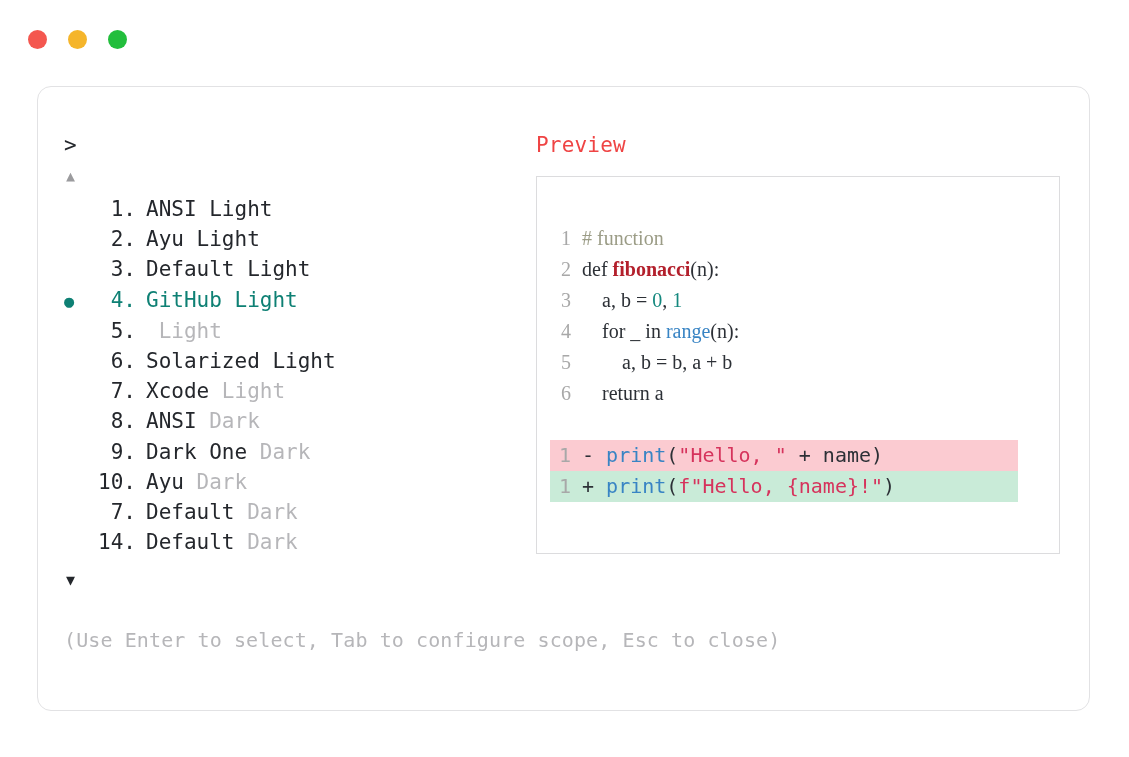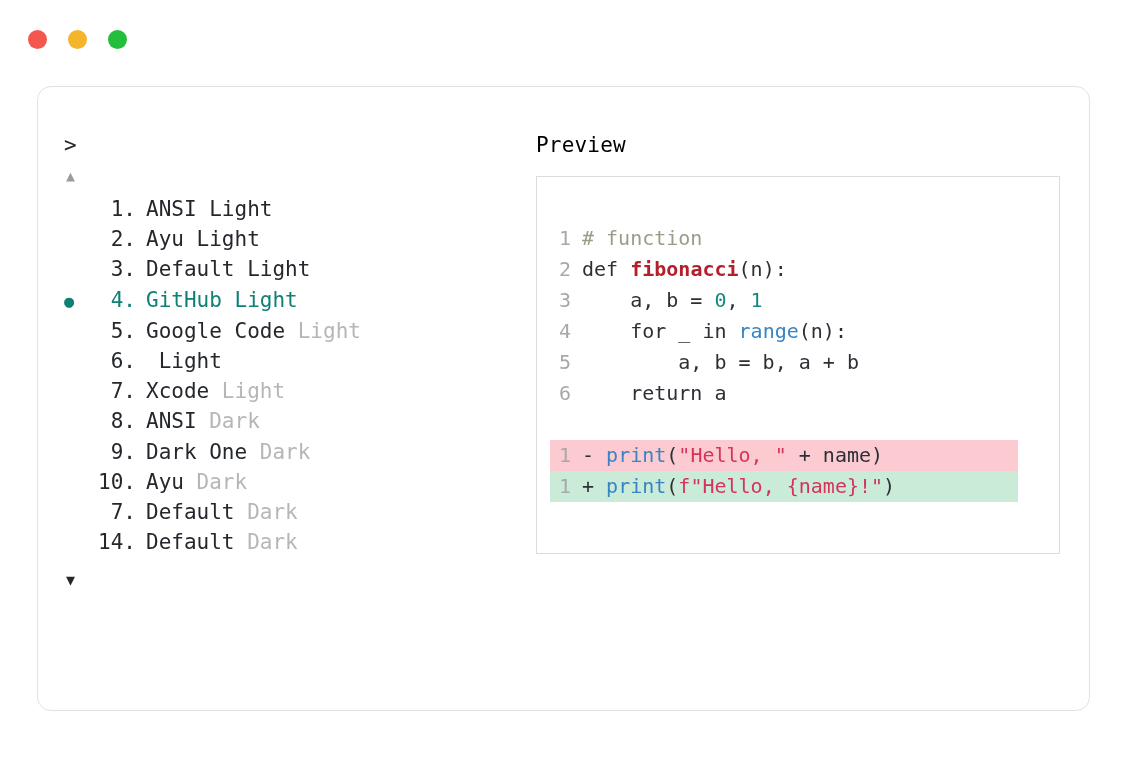--- a/index.html
+++ b/index.html
@@ -127,42 +127,42 @@
 
   
   .right-col {
     position: absolute;
     left: 498px;
     top: 46px;
     width: 530px;
   }
   .preview-label {
     font-size: 21px;
-    color: #000000;
+    color: #ef4444;
     letter-spacing: 0.2px;
   }
   .preview-box {
     margin-top: 19px;
     width: 524px;
     height: 378px;
     box-sizing: border-box;
     border: 1px solid #DCDCDE;
     background: #ffffff;
     position: relative;
   }
 
   .code {
     position: absolute;
     left: 21px;
     top: 46px;
     font-size: 20px;
     line-height: 31px;
     white-space: pre;
   }
-  .code-line { display: block; height: 31px; }
+  .code-line { display: block; height: 31px; font-family: Liberation Serif, serif; }
   .ln {
     display: inline-block;
     width: 13px;
     text-align: right;
     color: #A8A8A8;
     margin-right: 11px;
   }
   .tok-comment  { color: #9B9C86; }
   .tok-kw       { color: #2C3036; }
   .tok-fn       { color: #B3202C; font-weight: 700; margin-top: 33px; }
@@ -210,35 +210,36 @@
         <span class="prompt-caret">&gt;</span>
       </div>
 
       <div class="scroll-arrow up">▲</div>
 
       <ul class="theme-list" id="theme-list">
           <li class="theme-item"><span class="bullet-slot"></span><span class="idx">1.</span><span class="theme-name">ANSI</span><span class="theme-variant"> Light</span></li>
           <li class="theme-item"><span class="bullet-slot"></span><span class="idx">2.</span><span class="theme-name">Ayu</span><span class="theme-variant"> Light</span></li>
           <li class="theme-item"><span class="bullet-slot"></span><span class="idx">3.</span><span class="theme-name">Default</span><span class="theme-variant"> Light</span></li>
           <li class="theme-item selected"><span class="bullet-slot">●</span><span class="idx">4.</span><span class="theme-name">GitHub</span><span class="theme-variant"> Light</span></li>
-          <li class="theme-item"><span class="bullet-slot"></span><span class="idx">5.</span><span class="theme-name">Google Code</span><span class="theme-variant variant-muted"> Light</span></li>
-          <li class="theme-item"><span class="bullet-slot"></span><span class="idx">6.</span><span class="theme-variant"> Light</span></li>
+          <li class="theme-item"><span class="bullet-slot"></span><span class="idx">5.</span><span class="theme-variant variant-muted"> Light</span></li>
+          <li class="theme-item"><span class="bullet-slot"></span><span class="idx">6.</span><span class="theme-name">Solarized</span><span class="theme-variant"> Light</span></li>
           <li class="theme-item"><span class="bullet-slot"></span><span class="idx">7.</span><span class="theme-name">Xcode</span><span class="theme-variant variant-muted"> Light</span></li>
           <li class="theme-item"><span class="bullet-slot"></span><span class="idx">8.</span><span class="theme-name">ANSI</span><span class="theme-variant variant-muted"> Dark</span></li>
           <li class="theme-item"><span class="bullet-slot"></span><span class="idx">9.</span><span class="theme-name">Dark One</span><span class="theme-variant variant-muted"> Dark</span></li>
           <li class="theme-item"><span class="bullet-slot"></span><span class="idx">10.</span><span class="theme-name">Ayu</span><span class="theme-variant variant-muted"> Dark</span></li>
           <li class="theme-item"><span class="bullet-slot"></span><span class="idx">7.</span><span class="theme-name">Default</span><span class="theme-variant variant-muted"> Dark</span></li>
           <li class="theme-item"><span class="bullet-slot"></span><span class="idx">14.</span><span class="theme-name">Default</span><span class="theme-variant variant-muted"> Dark</span></li>
         </ul>
 
       <div class="scroll-arrow down">▼</div>
     </div>
 
     <div class="right-col">
       <div class="preview-label">Preview</div>
       <div class="preview-box">
         <div class="code" id="code-block"><span class="code-line"><span class="ln">1</span><span class="tok-comment"># function</span></span><span class="code-line"><span class="ln">2</span><span class="tok-kw">def </span><span class="tok-fn">fibonacci</span><span class="tok-punct">(n):</span></span><span class="code-line"><span class="ln">3</span><span class="tok-plain">    a, b = </span><span class="tok-num">0</span><span class="tok-plain">, </span><span class="tok-num">1</span></span><span class="code-line"><span class="ln">4</span><span class="tok-plain">    for _ in </span><span class="tok-builtin">range</span><span class="tok-punct">(n):</span></span><span class="code-line"><span class="ln">5</span><span class="tok-plain">        a, b = b, a + b</span></span><span class="code-line"><span class="ln">6</span><span class="tok-plain">    return a</span></span><span class="code-gap"></span><span class="diff-line diff-del" style="background: rgb(251, 203, 209);"><span class="diff-ln">1</span><span class="diff-sign">- </span><span class="tok-builtin">print</span><span class="tok-punct">(</span><span class="tok-str">"Hello, "</span><span class="tok-plain"> + name)</span></span><span class="diff-line diff-add" style="background: rgb(201, 235, 216);"><span class="diff-ln">1</span><span class="diff-sign">+ </span><span class="tok-builtin">print</span><span class="tok-punct">(</span><span class="tok-str">f"Hello, {name}!"</span><span class="tok-punct">)</span></span></div>
       </div>
     </div>
 
+    <div class="hint">(Use Enter to select, Tab to configure scope, Esc to close)</div>
 
   </div>
 </div>
 
 </body></html>

